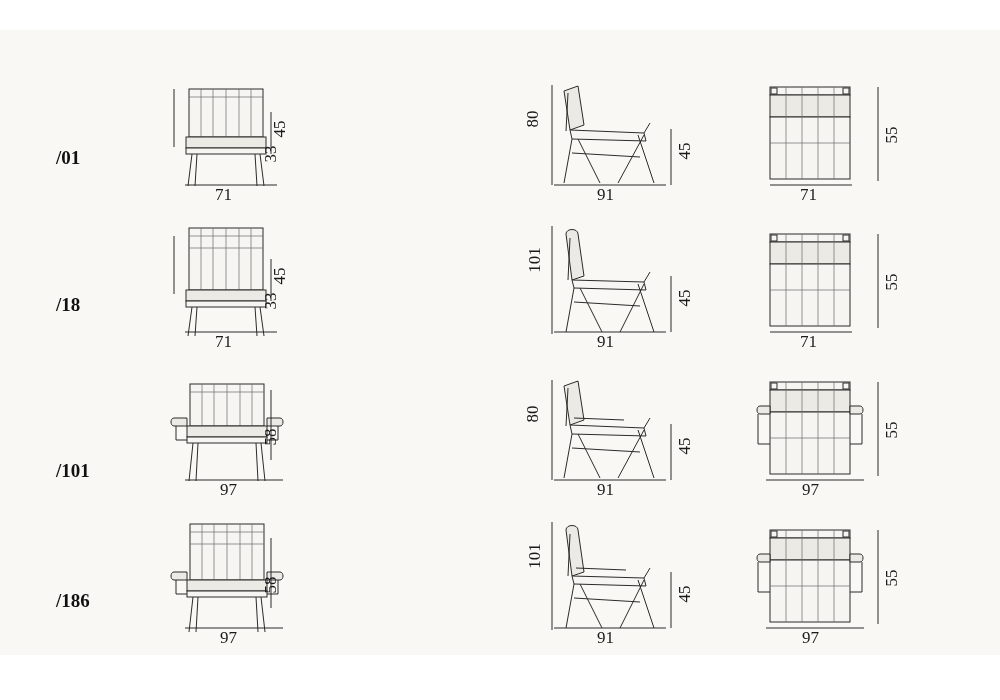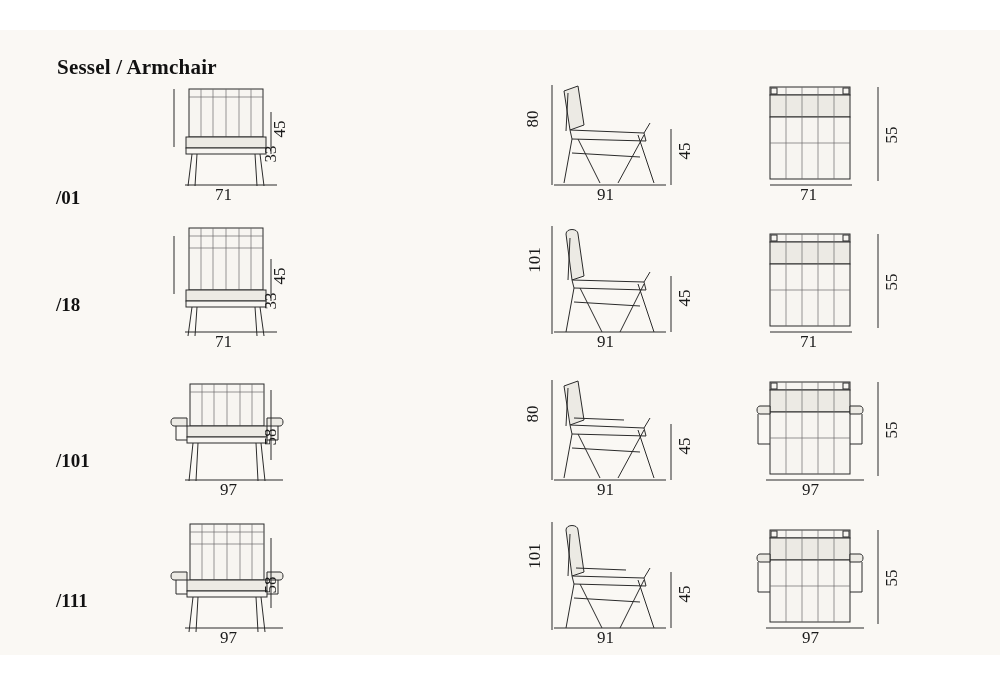--- a/index.html
+++ b/index.html
@@ -86,24 +86,23 @@
   .dimline { stroke: #2b2b2b; stroke-width: 1; }
 </style>
 </head>
 <body>
 
 <div id="sheet">
 
   <div id="top-strip"></div>
   <div id="bottom-strip"></div>
 
-  <div id="title">Sessel / Armchair</div>
 
   <div class="row" style="top:75px;">
-    <div class="row-code" style="top:72px;margin-top:40px;">/01</div>
+    <div class="row-code" style="top:72px;">/01</div>
 
     <div class="cell" style="left:140px;">
       <svg class="drawing" style="left:35px; top:8px;" width="110" height="110" viewBox="0 0 110 110">
         <rect class="fillbody" x="14" y="6" width="74" height="48"></rect>
         <line class="lnthin" x1="14" y1="14" x2="88" y2="14"></line>
         <line class="lnthin" x1="26" y1="6" x2="26" y2="54"></line>
         <line class="lnthin" x1="38" y1="6" x2="38" y2="54"></line>
         <line class="lnthin" x1="51" y1="6" x2="51" y2="54"></line>
         <line class="lnthin" x1="64" y1="6" x2="64" y2="54"></line>
         <line class="lnthin" x1="76" y1="6" x2="76" y2="54"></line>
@@ -246,21 +245,21 @@
         <line class="dimline" x1="8" y1="2" x2="8" y2="96"></line>
       </svg>
       <svg class="drawing" style="left:48px; top:106px;" width="96" height="8">
         <line class="dimline" x1="2" y1="4" x2="84" y2="4"></line>
       </svg>
       <div class="dimlabel" style="left:80px; top:110px;">71</div>
     </div>
   </div>
 
   <div class="row" style="top:370px;">
-    <div class="row-code" style="top:80px;">/101</div>
+    <div class="row-code" style="top:90px;">/101</div>
 
     <div class="cell" style="left:140px;">
       <svg class="drawing" style="left:24px; top:8px;" width="140" height="110" viewBox="0 0 140 110">
         <rect class="fillbody" x="26" y="6" width="74" height="42"></rect>
         <line class="lnthin" x1="26" y1="14" x2="100" y2="14"></line>
         <line class="lnthin" x1="38" y1="6" x2="38" y2="48"></line>
         <line class="lnthin" x1="50" y1="6" x2="50" y2="48"></line>
         <line class="lnthin" x1="63" y1="6" x2="63" y2="48"></line>
         <line class="lnthin" x1="76" y1="6" x2="76" y2="48"></line>
         <line class="lnthin" x1="88" y1="6" x2="88" y2="48"></line>
@@ -328,21 +327,21 @@
         <line class="dimline" x1="8" y1="2" x2="8" y2="96"></line>
       </svg>
       <svg class="drawing" style="left:44px; top:106px;" width="110" height="8">
         <line class="dimline" x1="2" y1="4" x2="100" y2="4"></line>
       </svg>
       <div class="dimlabel" style="left:82px; top:110px;">97</div>
     </div>
   </div>
 
   <div class="row" style="top:518px;">
-    <div class="row-code" style="top:72px;">/111</div>
+    <div class="row-code" style="top:72px;">/186</div>
 
     <div class="cell" style="left:140px;">
       <svg class="drawing" style="left:24px; top:0px;" width="140" height="120" viewBox="0 0 140 120">
         <rect class="fillbody" x="26" y="6" width="74" height="56"></rect>
         <line class="lnthin" x1="26" y1="14" x2="100" y2="14"></line>
         <line class="lnthin" x1="26" y1="26" x2="100" y2="26"></line>
         <line class="lnthin" x1="38" y1="6" x2="38" y2="62"></line>
         <line class="lnthin" x1="50" y1="6" x2="50" y2="62"></line>
         <line class="lnthin" x1="63" y1="6" x2="63" y2="62"></line>
         <line class="lnthin" x1="76" y1="6" x2="76" y2="62"></line>

